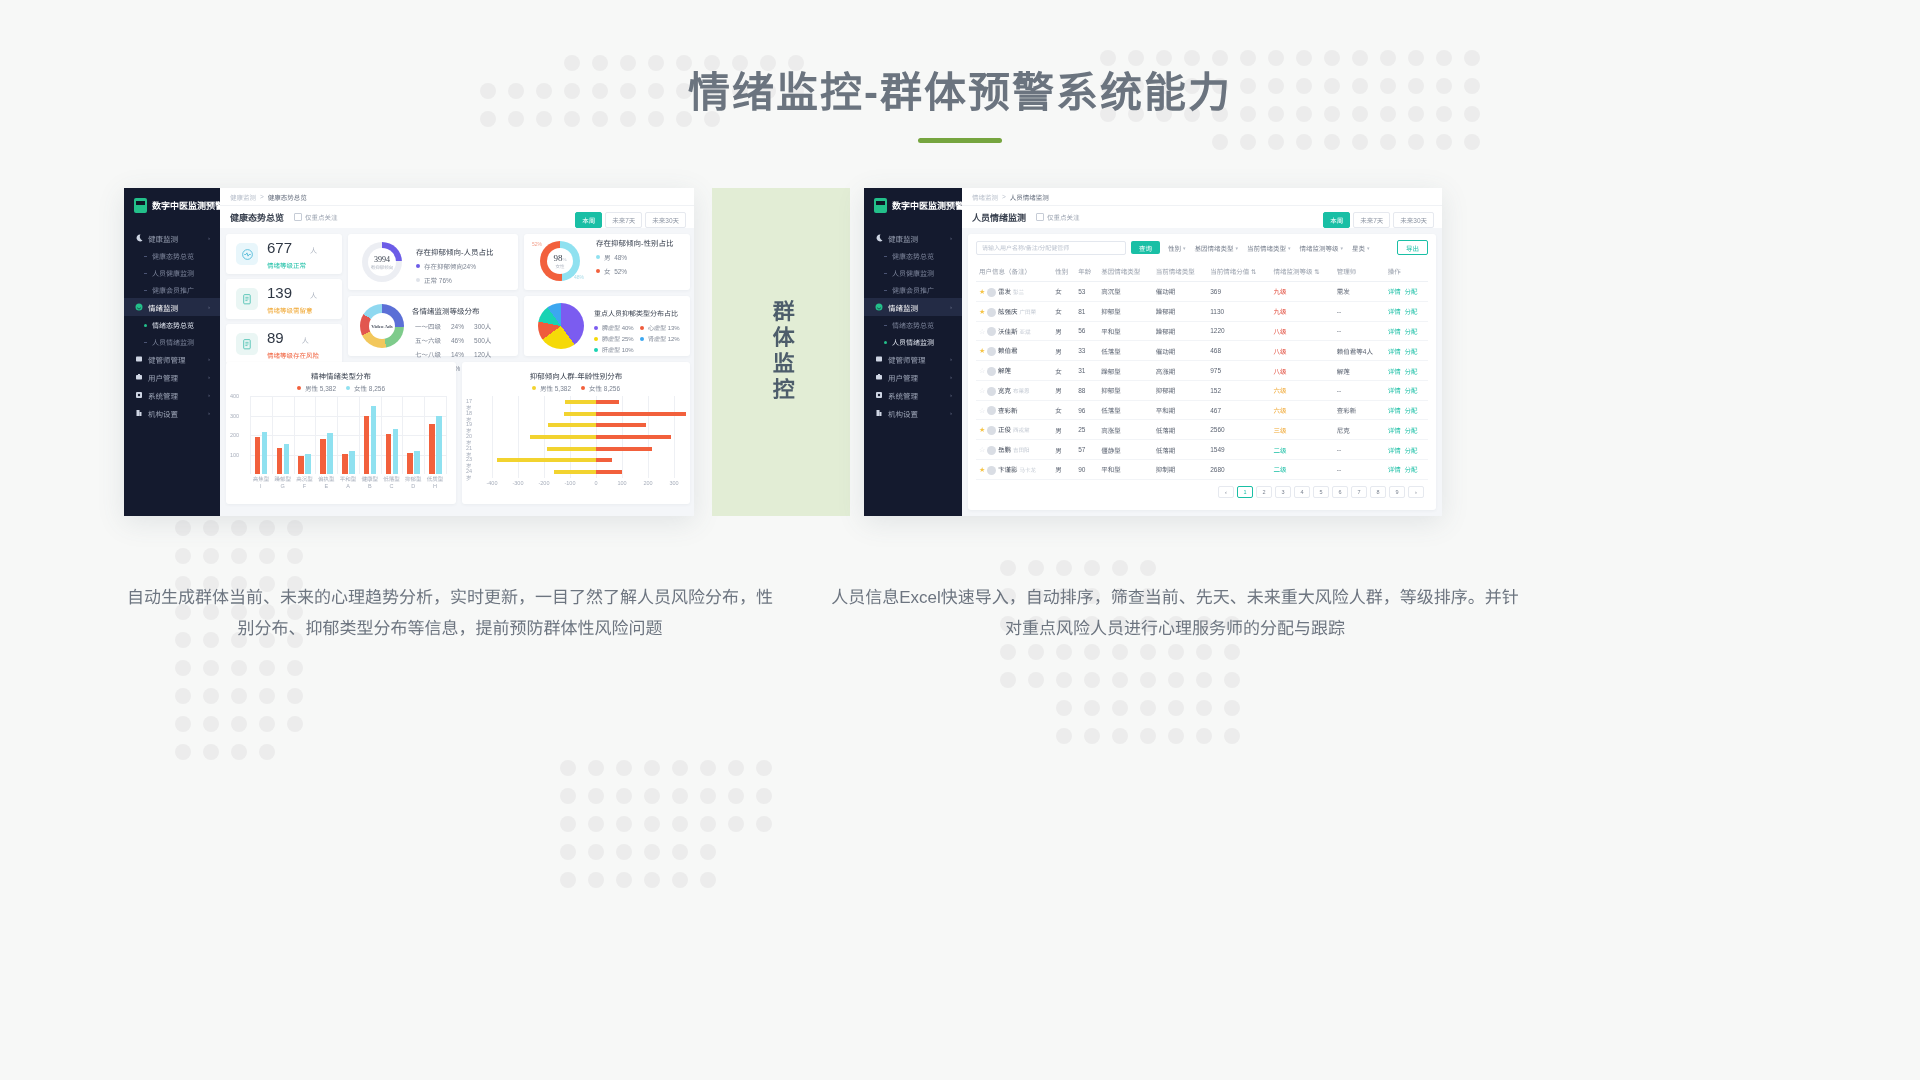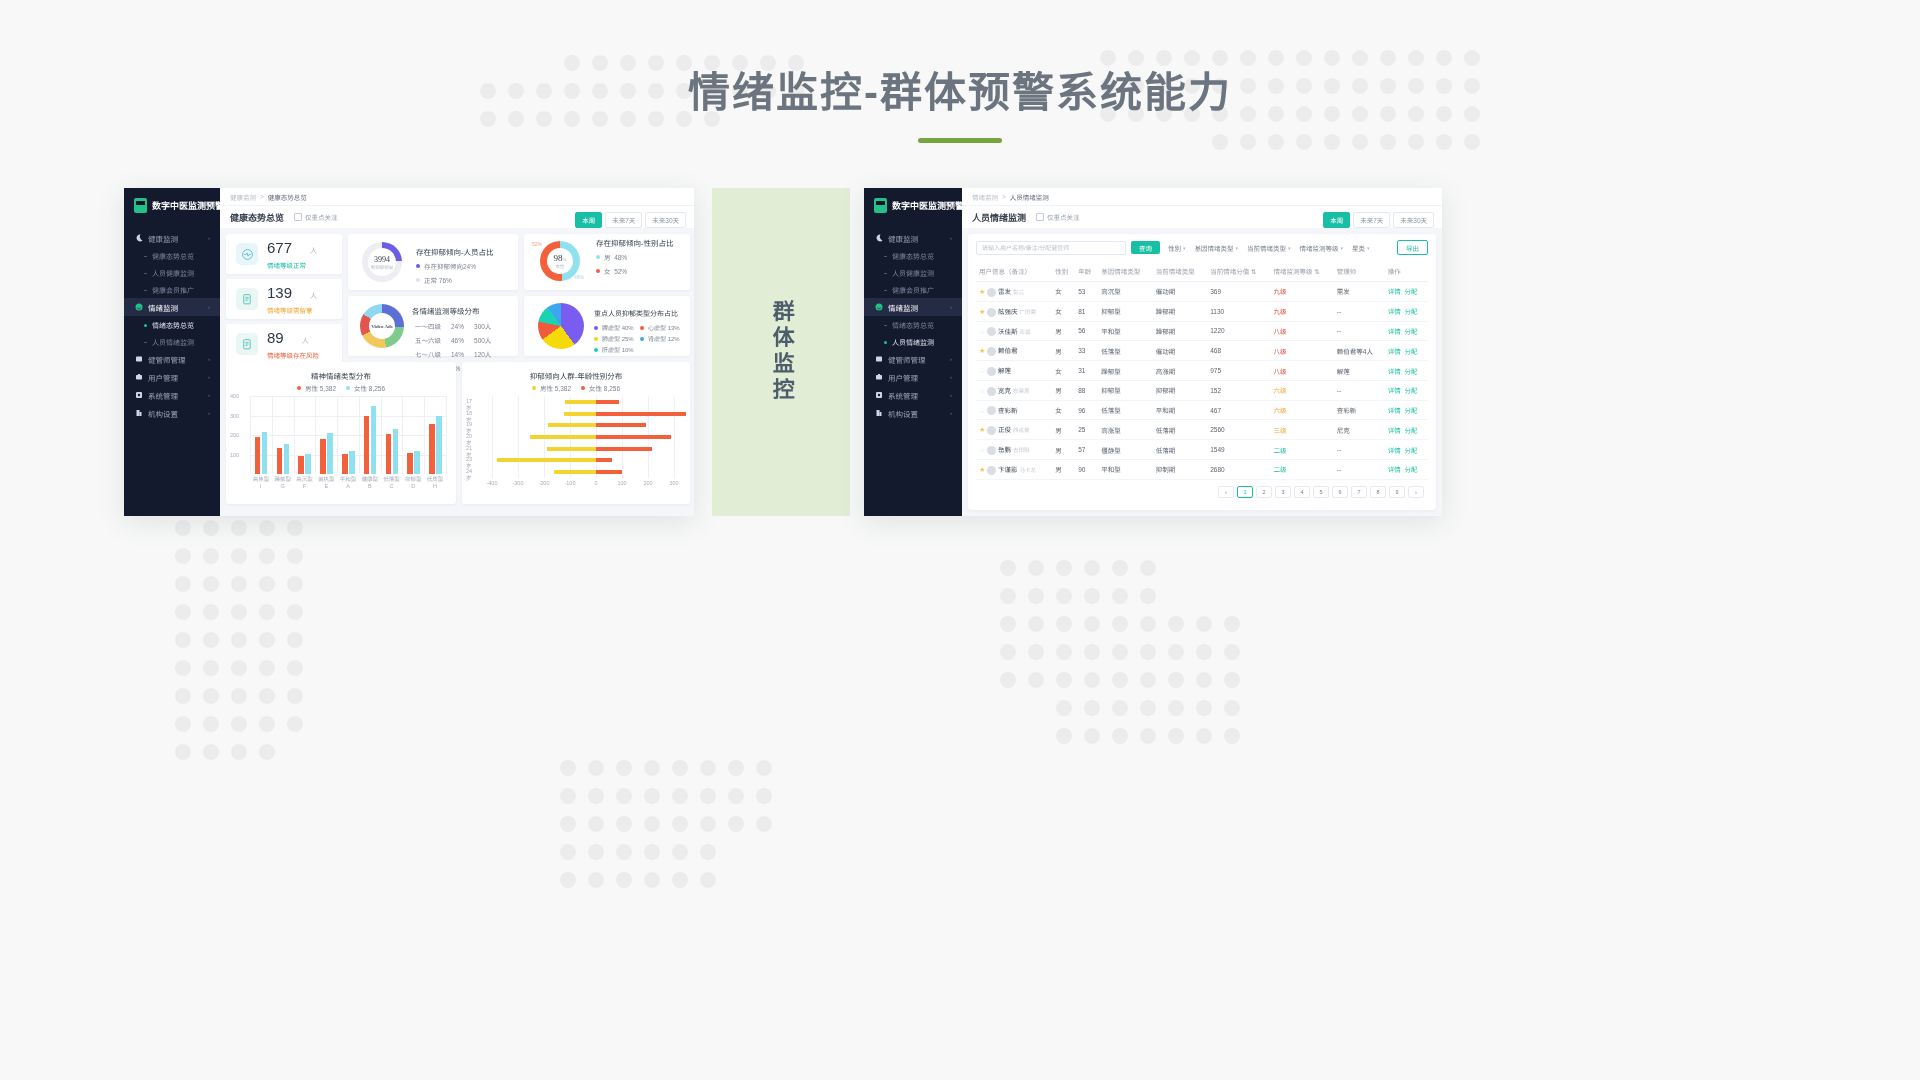--- a/index.html
+++ b/index.html
@@ -941,16 +941,18 @@
           <span class="pg">7</span>
           <span class="pg">8</span>
           <span class="pg">9</span>
           <span class="pg">›</span>
         </div>
     </div>
   </div>
 </div>
 
 <div class="cap" style="left:120px;top:560px;width:660px;">
+  <p>自动生成群体当前、未来的心理趋势分析，实时更新，一目了然了解人员风险分布，性别分布、抑郁类型分布等信息，提前预防群体性风险问题</p>
 </div>
 
 <div class="cap" style="left:830px;top:560px;width:690px;">
+  <p>人员信息Excel快速导入，自动排序，筛查当前、先天、未来重大风险人群，等级排序。并针对重点风险人员进行心理服务师的分配与跟踪</p>
 </div>
 
 </body></html>

